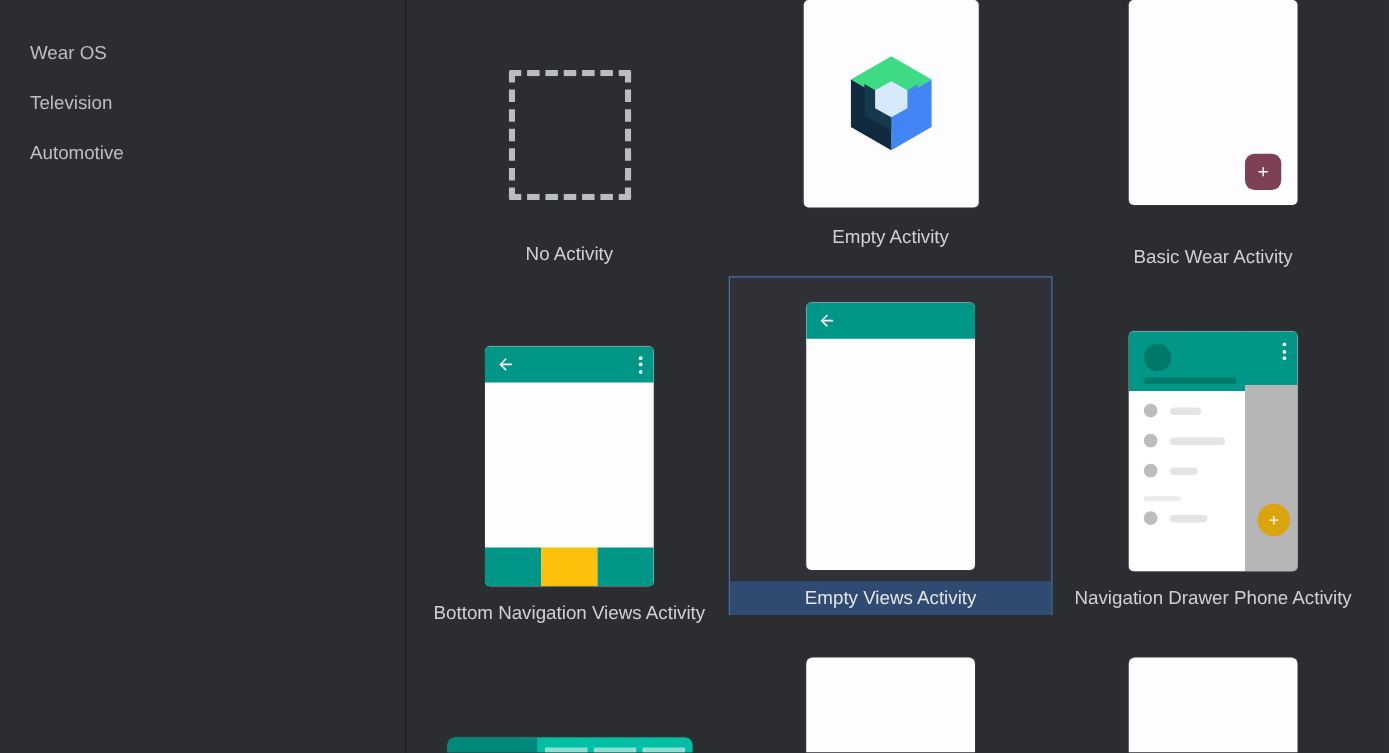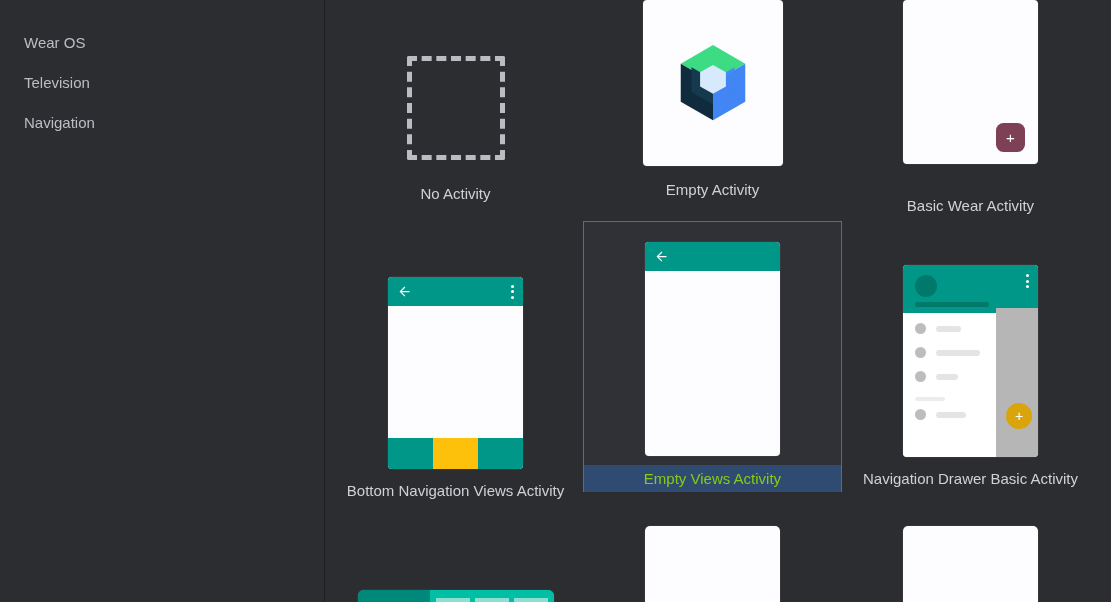--- a/index.html
+++ b/index.html
@@ -51,21 +51,21 @@
     text-align:center;
     color:#cfd1d6;font-size:15px;
     white-space:nowrap;
     box-sizing:border-box;
   }
   .cell.selected{
     border:1px solid #4a6da7;
     background:#2f3136;
   }
   .cell.selected .label{
-    background:#2f4b72;color:#84cc16;
+    background:#2f4b72;color:#e5e5e5;
   }
 
   
   .card{
     background:#fdfcff;border-radius:5px;position:relative;overflow:hidden;
     box-shadow:0 0 0 1px rgba(255,255,255,.04);
   }
 
   
   .dashed{
@@ -125,33 +125,33 @@
   <div class="sidebar">
     <div class="sidebar-top-pad"></div>
 
     <div class="side-item">
       <span>Wear OS</span>
     </div>
     <div class="side-item">
       <span>Television</span>
     </div>
     <div class="side-item">
-      <span>Navigation</span>
+      <span>Automotive</span>
     </div>
   </div>
 
   <div class="grid">
 
     <div class="row" style="height:221px;">
 
       <div class="cell c0">
         <div class="thumb-wrap" style="top:0;height:168px;">
           <div class="dashed" style="margin-bottom:8px;"></div>
         </div>
-        <div class="label" style="top:182px;height:24px;line-height:24px;">No Activity</div>
+        <div class="label" style="top:192px;height:24px;line-height:24px;">No Activity</div>
       </div>
 
       <div class="cell c1">
         <div class="thumb-wrap" style="top:0;height:166px;">
           <div class="card" style="width:140px;height:166px;display:flex;align-items:center;justify-content:center;border-radius:4px;">
             <svg class="compose" viewBox="0 0 100 106">
               <polygon points="50,0 95,26 50,52 5,26" fill="#3ddc84"></polygon>
               <polygon points="95,26 95,79 50,105 50,52" fill="#4285f4"></polygon>
               <polygon points="5,26 5,79 50,105 50,52" fill="#0f2b3d"></polygon>
               <polygon points="50,14 80,31 50,48 20,31" fill="#3ddc84"></polygon>
@@ -242,21 +242,21 @@
               </div>
               <div class="nd-div" style="top:84px;"></div>
               <div class="nd-row" style="top:96px;">
                 <span class="nd-dot"></span>
                 <span class="nd-bar" style="width:30px;"></span>
               </div>
             </div>
             <div class="nd-fab" style="right:6px;bottom:28px;width:26px;height:26px;background:#d9a40c;">+</div>
           </div>
         </div>
-        <div class="label" style="top:244px;height:27px;line-height:27px;">Navigation Drawer Basic Activity</div>
+        <div class="label" style="top:244px;height:27px;line-height:27px;">Navigation Drawer Phone Activity</div>
       </div>
     </div>
 
     <div class="row" style="height:106px;">
 
       <div class="cell c0">
         <div class="thumb-wrap" style="top:24px;height:200px;">
           <div class="card" style="width:196px;height:130px;border-radius:6px;background:#00bfa5;">
             <div class="rv">
               <div class="rv-left">

